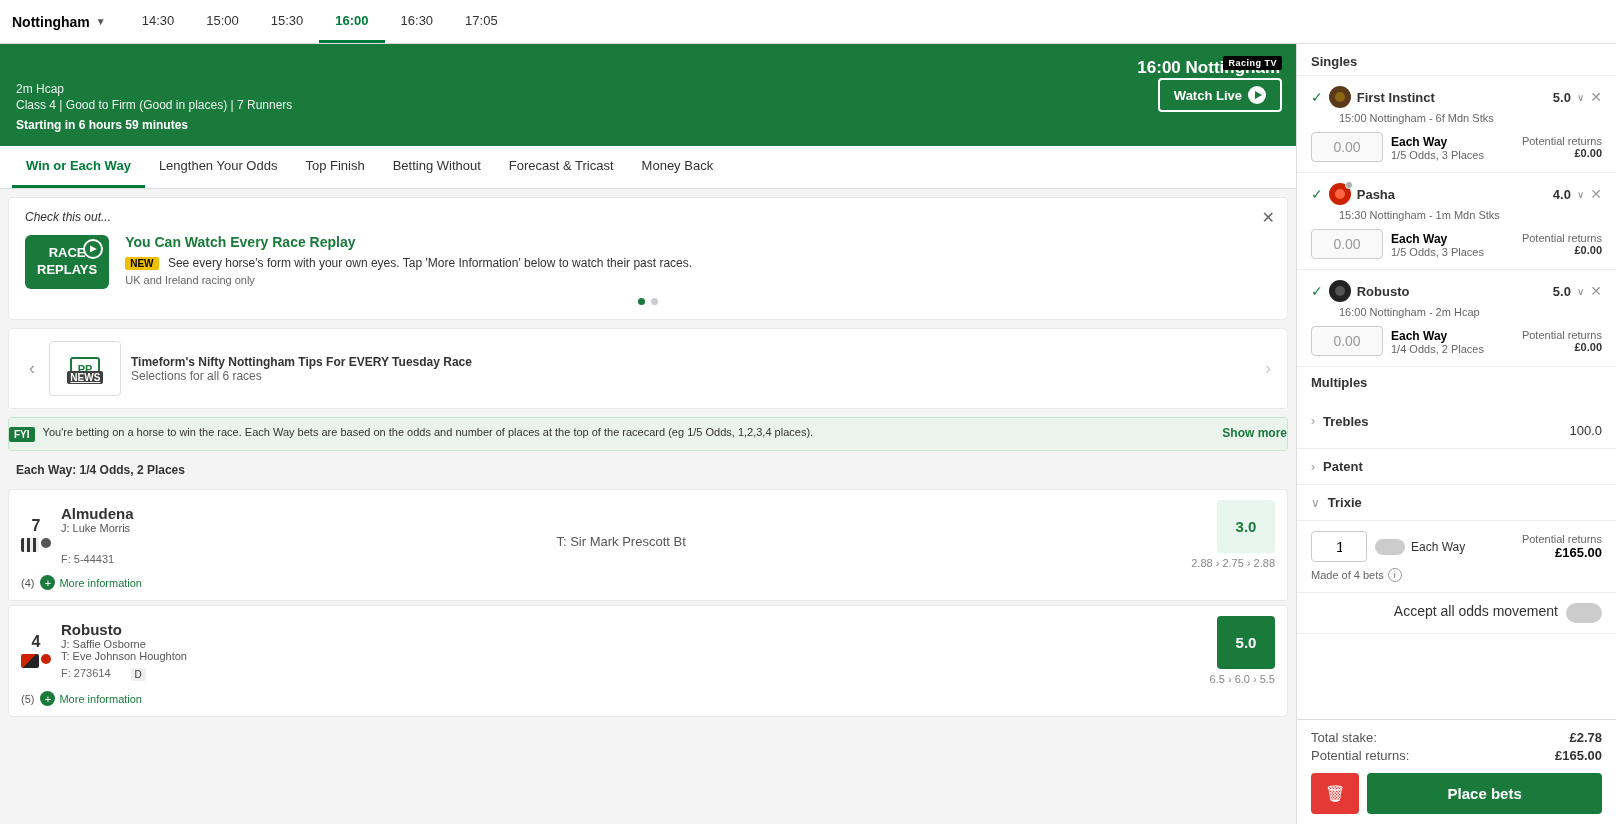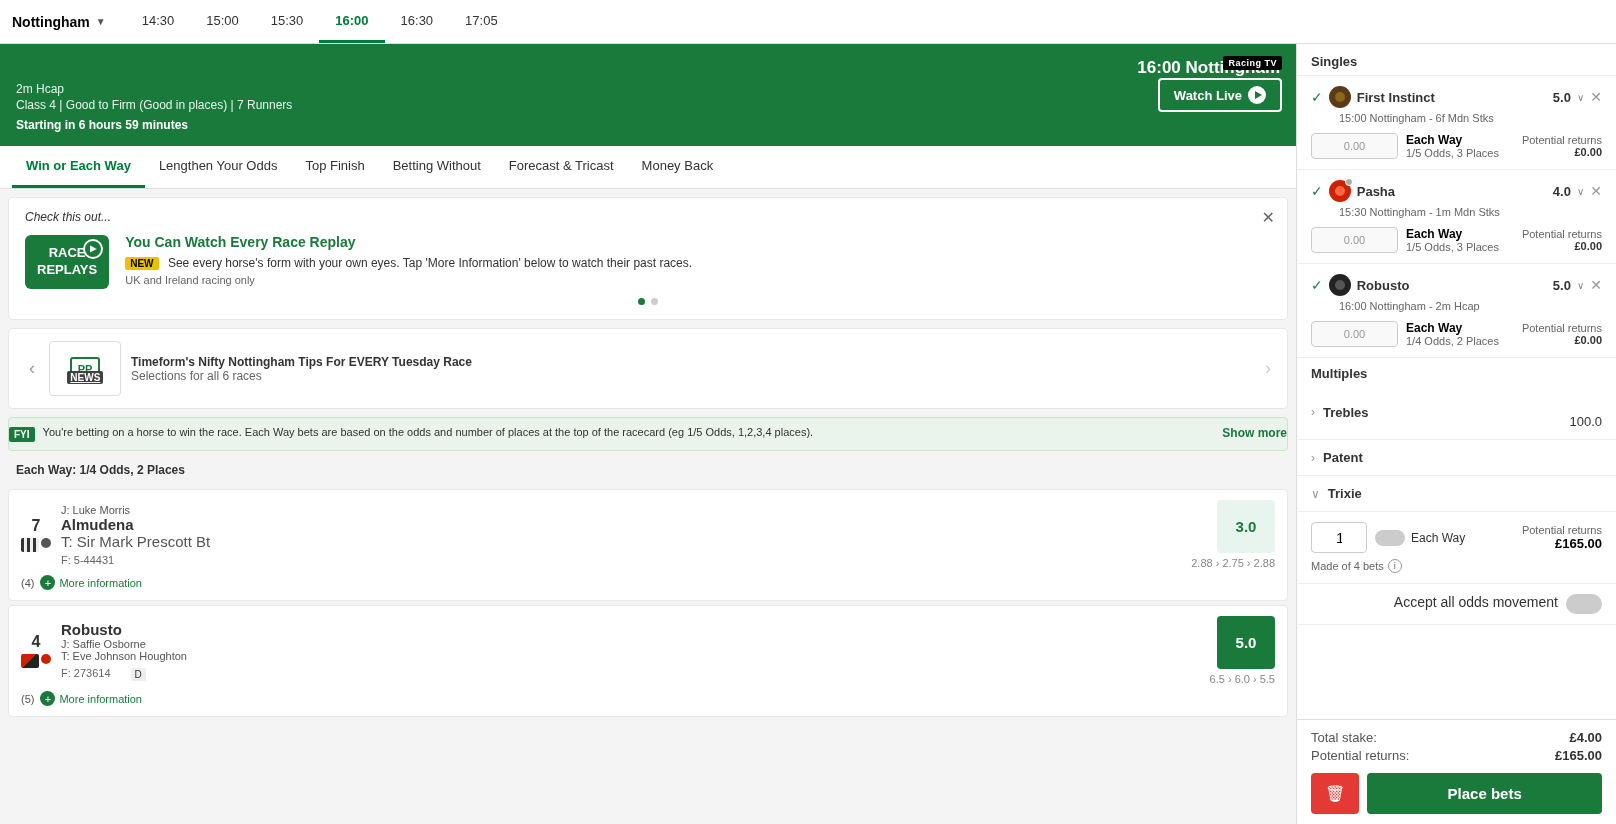--- a/index.html
+++ b/index.html
@@ -80,21 +80,21 @@
     .betslip-section-title { font-size: 13px; font-weight: bold; color: #333; padding: 10px 14px 6px; border-bottom: 1px solid #eee; }
     .bet-item { padding: 10px 14px; border-bottom: 1px solid #eee; }
     .bet-item-header { display: flex; align-items: center; gap: 6px; margin-bottom: 4px; }
     .bet-check { color: #1a7a3c; font-size: 14px; }
     .bet-horse-name { flex: 1; font-size: 13px; font-weight: bold; color: #333; }
     .bet-odds { font-size: 13px; font-weight: bold; color: #333; }
     .bet-odds-arrow { font-size: 10px; color: #888; cursor: pointer; }
     .bet-close { color: #999; cursor: pointer; font-size: 14px; border: none; background: none; }
     .bet-subtitle { font-size: 11px; color: #666; margin-bottom: 8px; margin-left: 28px; }
     .bet-input-row { display: flex; align-items: center; gap: 8px; margin-left: 0; }
-    .bet-stake-input { width: 87px; border: 1px solid #ccc; border-radius: 4px; padding: 6px 8px; font-size: 11px; text-align: center; background: #f9f9f9; color: #999; }
+    .bet-stake-input { width: 72px; border: 1px solid #ccc; border-radius: 4px; padding: 6px 8px; font-size: 14px; text-align: center; background: #f9f9f9; color: #999; }
     .bet-each-way-detail { font-size: 11px; color: #666; display: block; }
     .bet-potential { font-size: 11px; color: #333; margin-left: auto; text-align: right; }
     .bet-potential-label { display: block; color: #666; }
     .bet-potential-value { font-weight: bold; color: #333; }
     .multiples-title { font-size: 13px; font-weight: bold; color: #333; padding: 8px 14px 4px; }
     .multiple-item { display: flex; align-items: center; padding: 10px 14px; border-bottom: 1px solid #eee; cursor: pointer; }
     .multiple-item .expand-icon { color: #999; margin-right: 8px; font-size: 12px; }
     .multiple-item .collapse-icon { color: #999; margin-right: 8px; font-size: 12px; }
     .multiple-name { flex: 1; font-size: 13px; color: #333; font-weight: bold; }
     .multiple-val { font-size: 13px; color: #333; margin-top: 19px; }
@@ -231,23 +231,23 @@
     <div class="horse-row">
       <div class="horse-row-inner">
         <div class="horse-left">
           <span style="font-size:16px;font-weight:bold;color:#333;">7</span>
           <div style="display:flex;gap:2px;">
             <div style="width:18px;height:14px;background:repeating-linear-gradient(90deg,#333 0px,#333 3px,#eee 3px,#eee 6px);border-radius:2px;"></div>
             <div style="width:10px;height:10px;border-radius:50%;background:#555;"></div>
           </div>
         </div>
         <div class="horse-center">
+          <div style="font-size:15px;font-weight:bold;color:#333;">Almudena</div>
           <div style="font-size:11px;color:#555;">J: Luke Morris</div>
-          <div style="font-size:15px;font-weight:bold;color:#333;">Almudena</div>
-          <div style="font-size:15px;color:#555;">T: Sir Mark Prescott Bt</div>
+          <div style="font-size:13px;color:#555;text-align:center;">T: Sir Mark Prescott Bt</div>
           <div class="form-section">
             <span style="font-size:11px;color:#666;">
               <span>F:</span>
               <span>5-44431</span>
             </span>
           </div>
         </div>
         <div class="horse-right">
           <button class="horse-odds-btn light">3.0</button>
           <div class="price-history">2.88 › 2.75 › 2.88</div>
@@ -416,21 +416,21 @@
     </div>
 
     <div class="accept-odds-row">
       <span>Accept all odds movement</span>
       <div class="toggle-switch-sm"></div>
     </div>
 
     <div class="betslip-footer">
       <div class="totals-row">
         <span class="label">Total stake:</span>
-        <span class="value">£4.00</span>
+        <span class="value">£2.78</span>
       </div>
       <div class="totals-row">
         <span class="label">Potential returns:</span>
         <span class="value">£165.00</span>
       </div>
       <div class="place-bets-row">
         <button class="delete-btn">🗑</button>
         <button class="place-bets-btn">Place bets</button>
       </div>
     </div>

